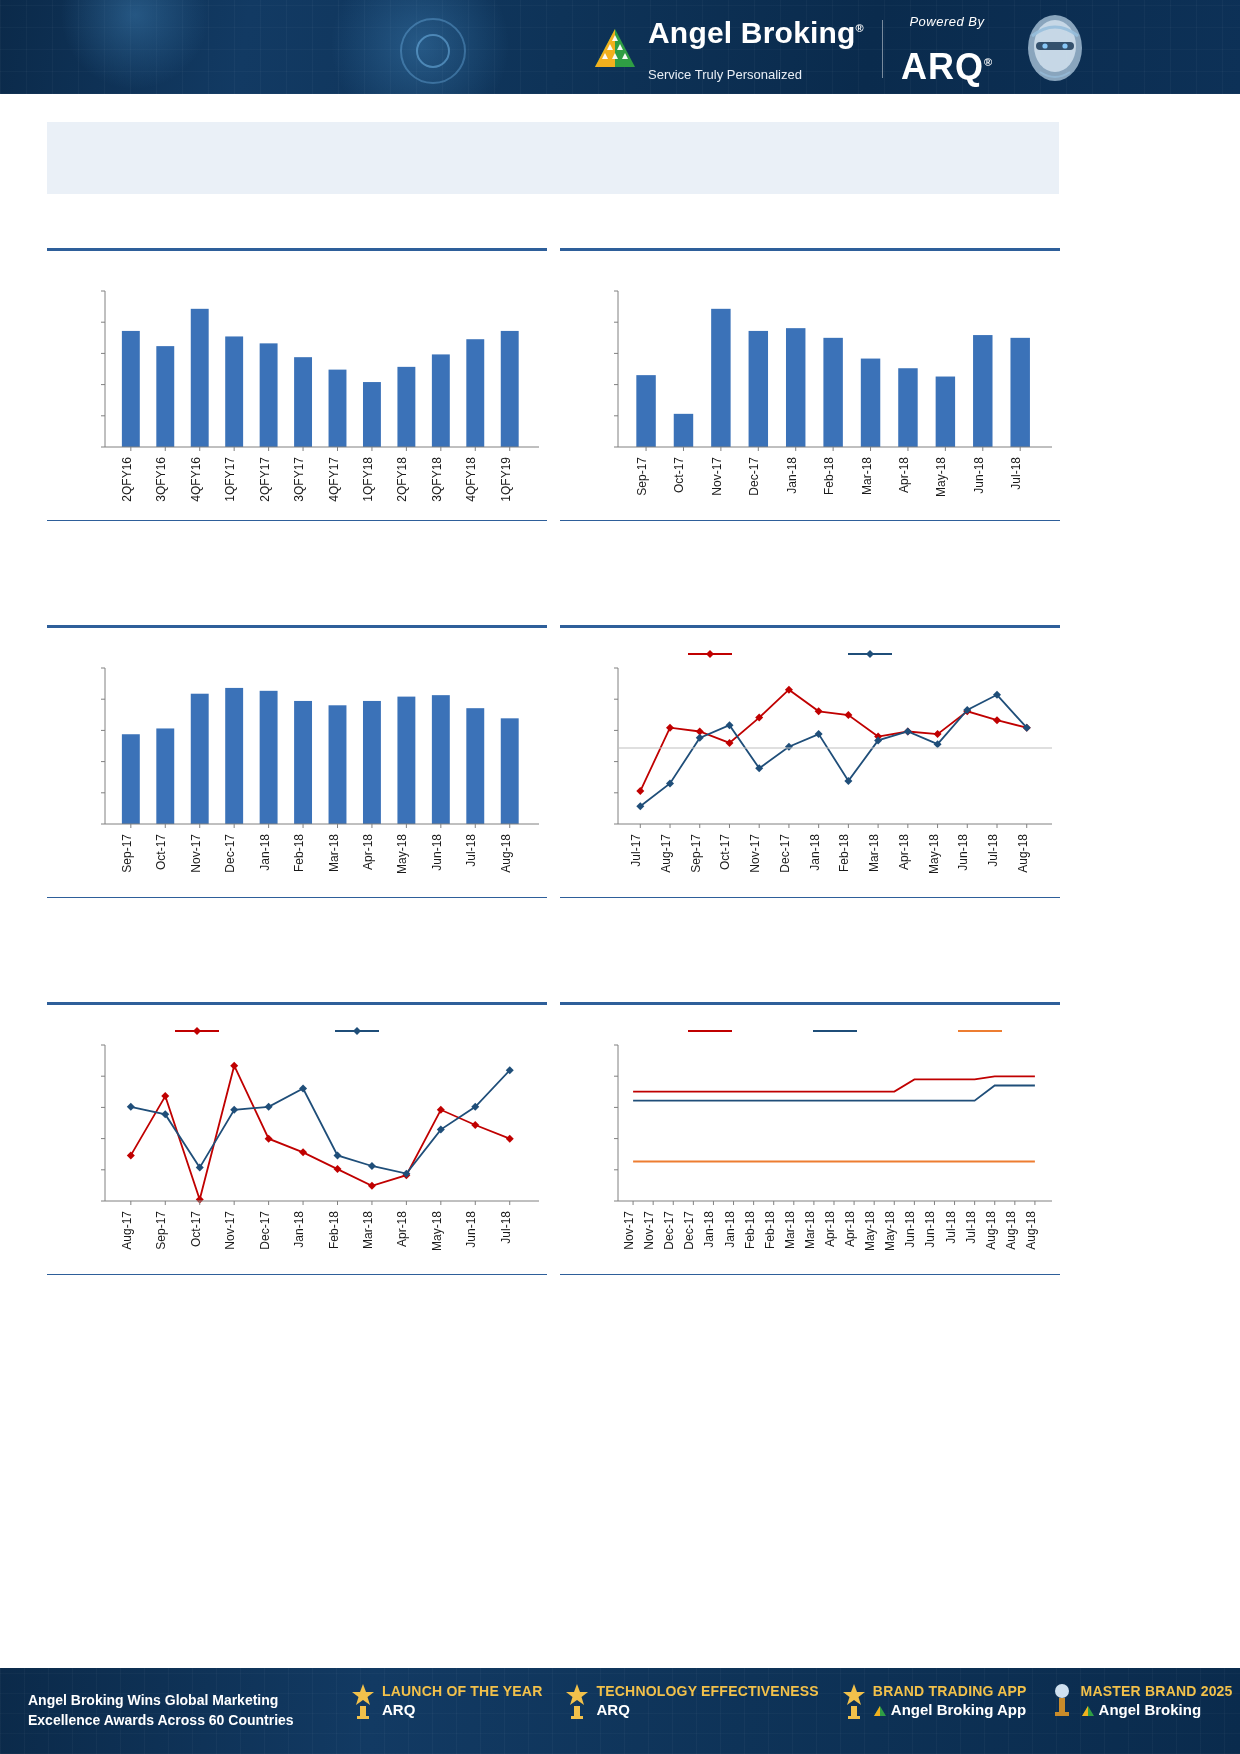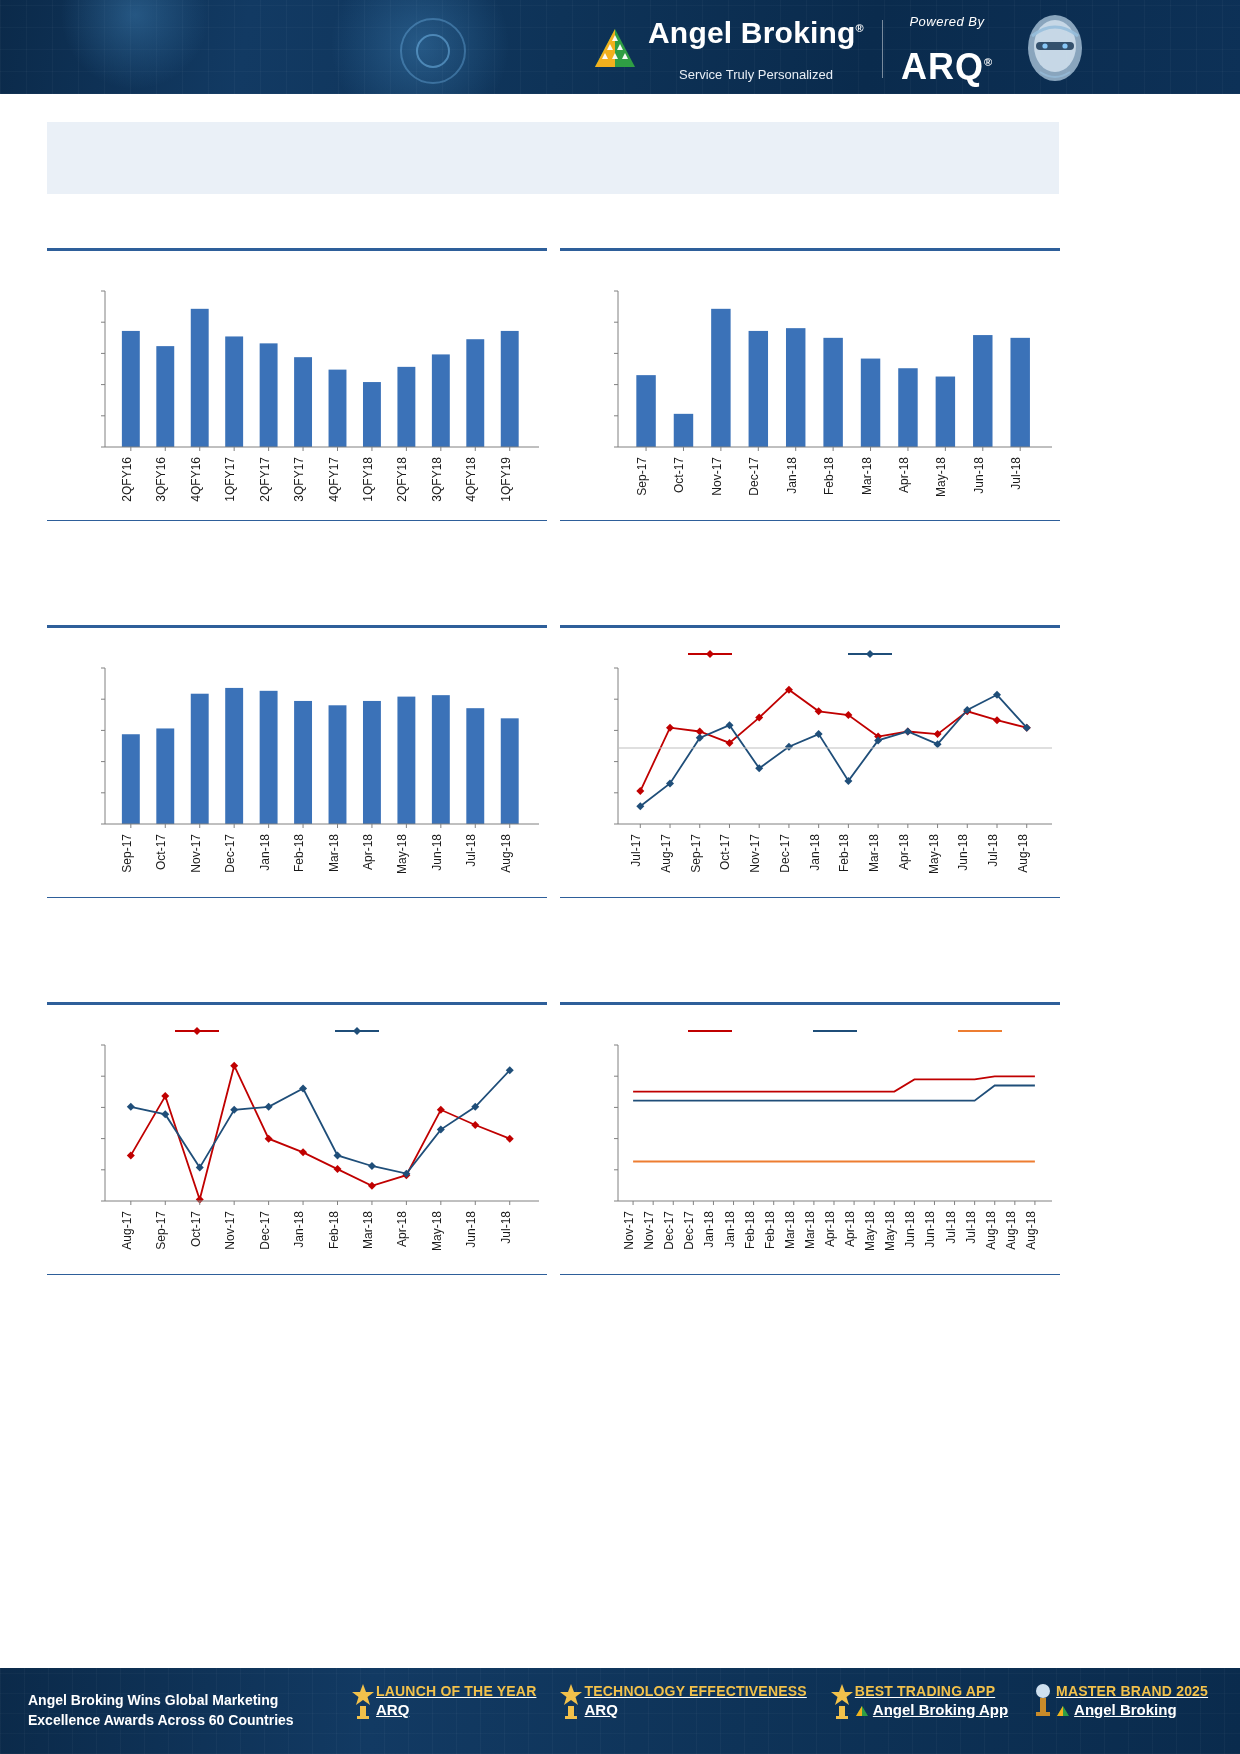--- a/index.html
+++ b/index.html
@@ -70,21 +70,21 @@
   .brand-name {
     color: #ffffff;
     font-size: 30px;
     font-weight: bold;
     letter-spacing: 0.2px;
   }
   .brand-name sup { font-size: 11px; vertical-align: super; }
   .brand-tag {
     color: #e8eef5;
     font-size: 13px;
-    text-align: center;
+    text-align: left;
     margin-top: 20px;
     font-style: normal;
   }
   .divider-v {
     width: 1px;
     height: 58px;
     background: rgba(255,255,255,0.45);
     margin: 0 18px;
   }
   .powered {
@@ -187,21 +187,21 @@
   .awards {
     position: absolute;
     left: 350px; top: 14px;
     display: flex;
     gap: 22px;
     align-items: flex-start;
   }
   .award {
     display: flex;
     align-items: flex-start;
-    text-decoration: underline;
+    gap: 6px;
   }
   .award .trophy {
     width: 26px; height: 40px;
     flex: 0 0 auto;
   }
   .award .a-text { line-height: 1.12; }
   .award .a-title {
     font-size: 14px;
     font-weight: bold;
     color: #f2c14b;
@@ -744,21 +744,21 @@
 
     <div class="award">
       <span class="trophy">
         <svg width="26" height="40" viewBox="0 0 26 40">
           <path d="M13 2 L16 10 L24 10 L17.5 15 L20 23 L13 18 L6 23 L8.5 15 L2 10 L10 10 Z" fill="#f2c14b"></path>
           <rect x="10" y="24" width="6" height="10" fill="#f2c14b"></rect>
           <rect x="7" y="34" width="12" height="3" fill="#f2c14b"></rect>
         </svg>
       </span>
       <span class="a-text">
-        <span class="a-title">BEST TRADING APP</span>
+        <span class="a-title">BRAND TRADING APP</span>
         <span class="a-sub">
           <span class="mini-logo">
             <svg width="14" height="12" viewBox="0 0 14 12">
                 <polygon points="7,1 13,11 1,11" fill="#2f9e44"></polygon>
                 <polygon points="7,1 7,11 1,11" fill="#f2b01e"></polygon>
               </svg>
           </span>
           <span>Angel Broking App</span>
         </span>
       </span>

